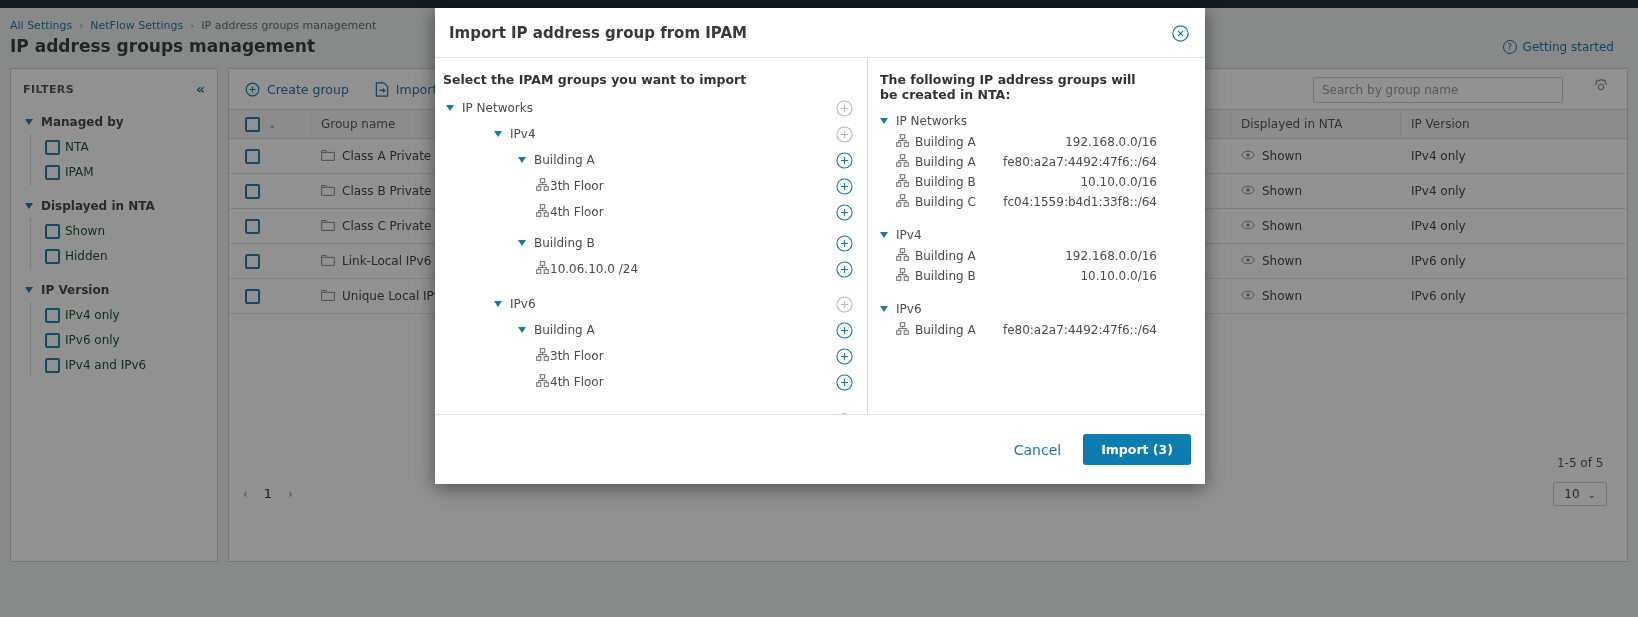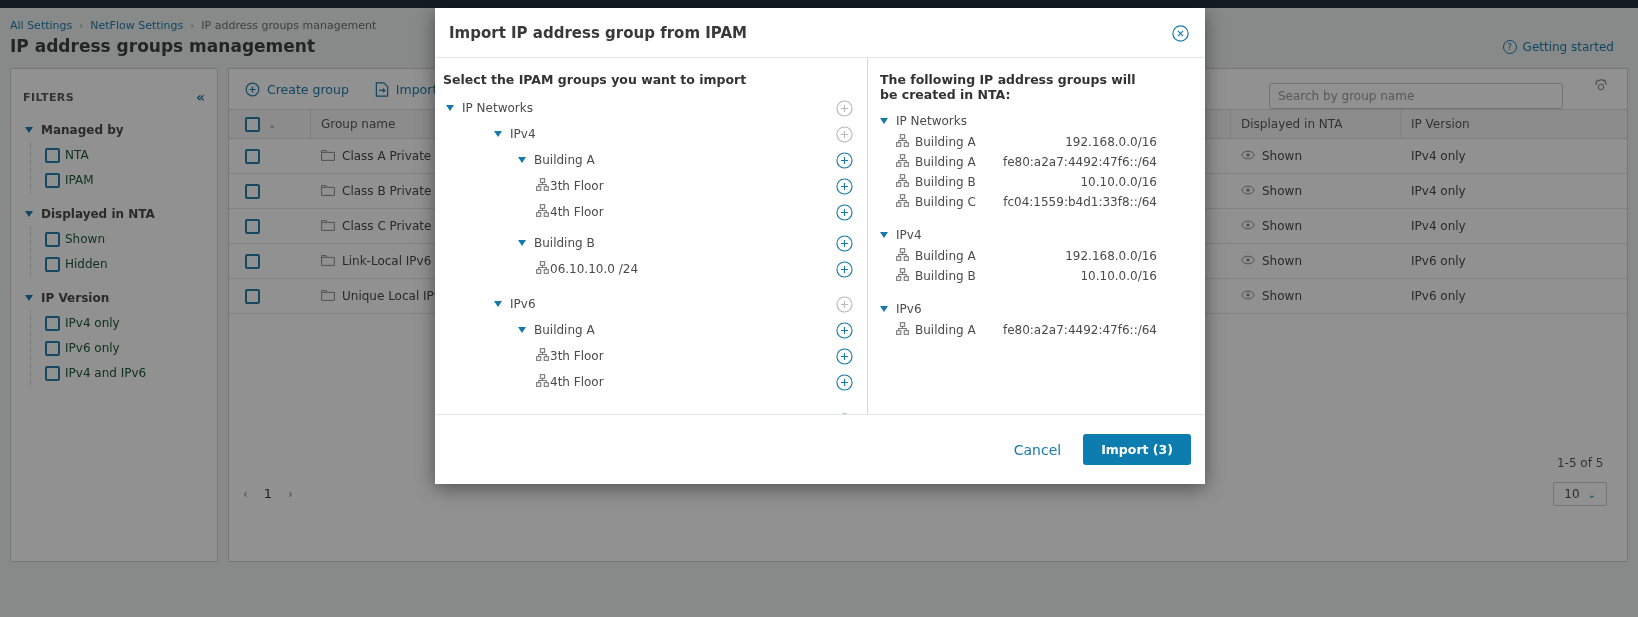--- a/index.html
+++ b/index.html
@@ -14,37 +14,37 @@
   .crumb { color:#1779ab; cursor:pointer; }
   .crumb.current { color:#6b6b6b; }
   .crumb-sep { color:#9a9a9a; font-size:10px; }
 
   .page-title { position:absolute; left:10px; top:36px; font-size:17px; font-weight:bold; color:#3a3a3a; }
 
   .getting-started { position:absolute; right:24px; top:40px; font-size:12px; color:#1779ab; display:flex; align-items:center; gap:6px; }
   .q-circle { display:inline-flex; align-items:center; justify-content:center; width:14px; height:14px; border:1px solid #1779ab; border-radius:50%; font-size:9px; }
 
   
-  .filters-card { position:absolute; left:10px; top:68px; width:208px; bottom:55px; background:#fff; border:1px solid #cfcfcf; padding:20px 12px; }
+  .filters-card { position:absolute; left:10px; top:68px; width:208px; bottom:55px; background:#fff; border:1px solid #cfcfcf; padding:12px 12px; }
   .filters-head { display:flex; justify-content:space-between; align-items:center; margin-bottom:14px; }
   .filters-title { font-size:11px; font-weight:bold; color:#555; letter-spacing:.4px; }
   .collapse-ic { color:#1779ab; font-size:14px; font-weight:bold; cursor:pointer; }
   .filter-group { margin-bottom:10px; }
   .fg-head { display:flex; align-items:center; gap:8px; font-size:12px; font-weight:bold; color:#444; padding:4px 0 6px 2px; cursor:pointer;margin-top:8px; }
   .fg-opts { margin-left:7px; border-left:1px dotted #c4c4c4; padding-left:14px; }
   .fg-opt { display:flex; align-items:flex-start; gap:5px; font-size:12px; color:#14532d; padding:5px 0; }
 
   .tri-down { width:0; height:0; border-left:4.5px solid transparent; border-right:4.5px solid transparent; border-top:6px solid #1779ab; }
   .cb { flex:0 0 auto; width:15px; height:15px; border:2px solid #1e7ba8; border-radius:2px; background:#fff; cursor:pointer; }
 
   
   .main-card { position:absolute; left:228px; right:10px; top:68px; bottom:55px; background:#fff; border:1px solid #cfcfcf; }
   .toolbar { position:relative; height:40px; display:flex; align-items:center; gap:26px; padding:0 16px; }
   .tb-btn { display:flex; align-items:center; gap:7px; color:#1779ab; font-size:12.5px; cursor:pointer; }
-  .tb-search { position:absolute; right:64px; top:8px; width:294px; height:26px; border:1px solid #ccc; border-radius:2px; font-size:12px; padding:0 8px; color:#555; font-family:inherit;margin-top:6px; }
+  .tb-search { position:absolute; right:64px; top:8px; width:250px; height:26px; border:1px solid #ccc; border-radius:2px; font-size:12px; padding:0 8px; color:#555; font-family:inherit; }
   .tb-search::placeholder { color:#999; }
   .tb-gear { position:absolute; right:18px; top:10px; color:#8a8a8a; cursor:pointer; }
 
   .grid-head { display:grid; grid-template-columns:82px 1fr 170px 226px; background:#f6f6f6; border-top:1px solid #ddd; border-bottom:1px solid #ddd; height:30px; align-items:center; font-size:12px; color:#555; }
   .gh-cell { padding:0 10px; height:100%; display:flex; align-items:center; border-right:1px solid #e2e2e2; }
   .gh-cell:last-child { border-right:none; }
   .gh-select { gap:8px; padding-left:16px; }
   .chev { color:#5b8aa6; font-size:10px; }
   .grid-row { display:grid; grid-template-columns:82px 1fr 170px 226px; height:35px; align-items:center; font-size:12px; color:#444; border-bottom:1px solid #e3e3e3; }
   .gr-cell { padding:0 10px; display:flex; align-items:center; gap:7px; overflow:hidden; white-space:nowrap; }
@@ -402,21 +402,21 @@
                   <path d="M9 5.2v7.6M5.2 9h7.6" stroke="#1779ab" stroke-width="1.2"></path>
                 </svg></span>
             </div>
             <div class="tree-row" style="margin-top: 0px; padding-left: 101px;">
               <span class="icon-svg"><svg width="13" height="13" viewBox="0 0 12 12">
                   <rect x="4" y="0.6" width="4" height="3.4" fill="none" stroke="#777"></rect>
                   <path d="M6 4v2M2.5 8V6h7V8" fill="none" stroke="#777"></path>
                   <rect x="0.6" y="8" width="3.8" height="3.4" fill="none" stroke="#777"></rect>
                   <rect x="7.6" y="8" width="3.8" height="3.4" fill="none" stroke="#777"></rect>
                 </svg></span>
-              <span class="tree-label leaf-label">06.10.10.0 /24</span>
+              <span class="tree-label leaf-label">10.06.10.0 /24</span>
               <span class="plus-btn"><svg width="17" height="17" viewBox="0 0 18 18">
                   <circle cx="9" cy="9" r="8" fill="#fff" stroke="#1779ab" stroke-width="1.2"></circle>
                   <path d="M9 5.2v7.6M5.2 9h7.6" stroke="#1779ab" stroke-width="1.2"></path>
                 </svg></span>
             </div>
             <div class="tree-row" style="margin-top: 9px; padding-left: 59px;">
               <span class="tri-down"></span>
               <span class="tree-label">IPv6</span>
               <span class="plus-btn"><svg width="17" height="17" viewBox="0 0 18 18">
                   <circle cx="9" cy="9" r="8" fill="#fff" stroke="#b9b9b9" stroke-width="1.2"></circle>

